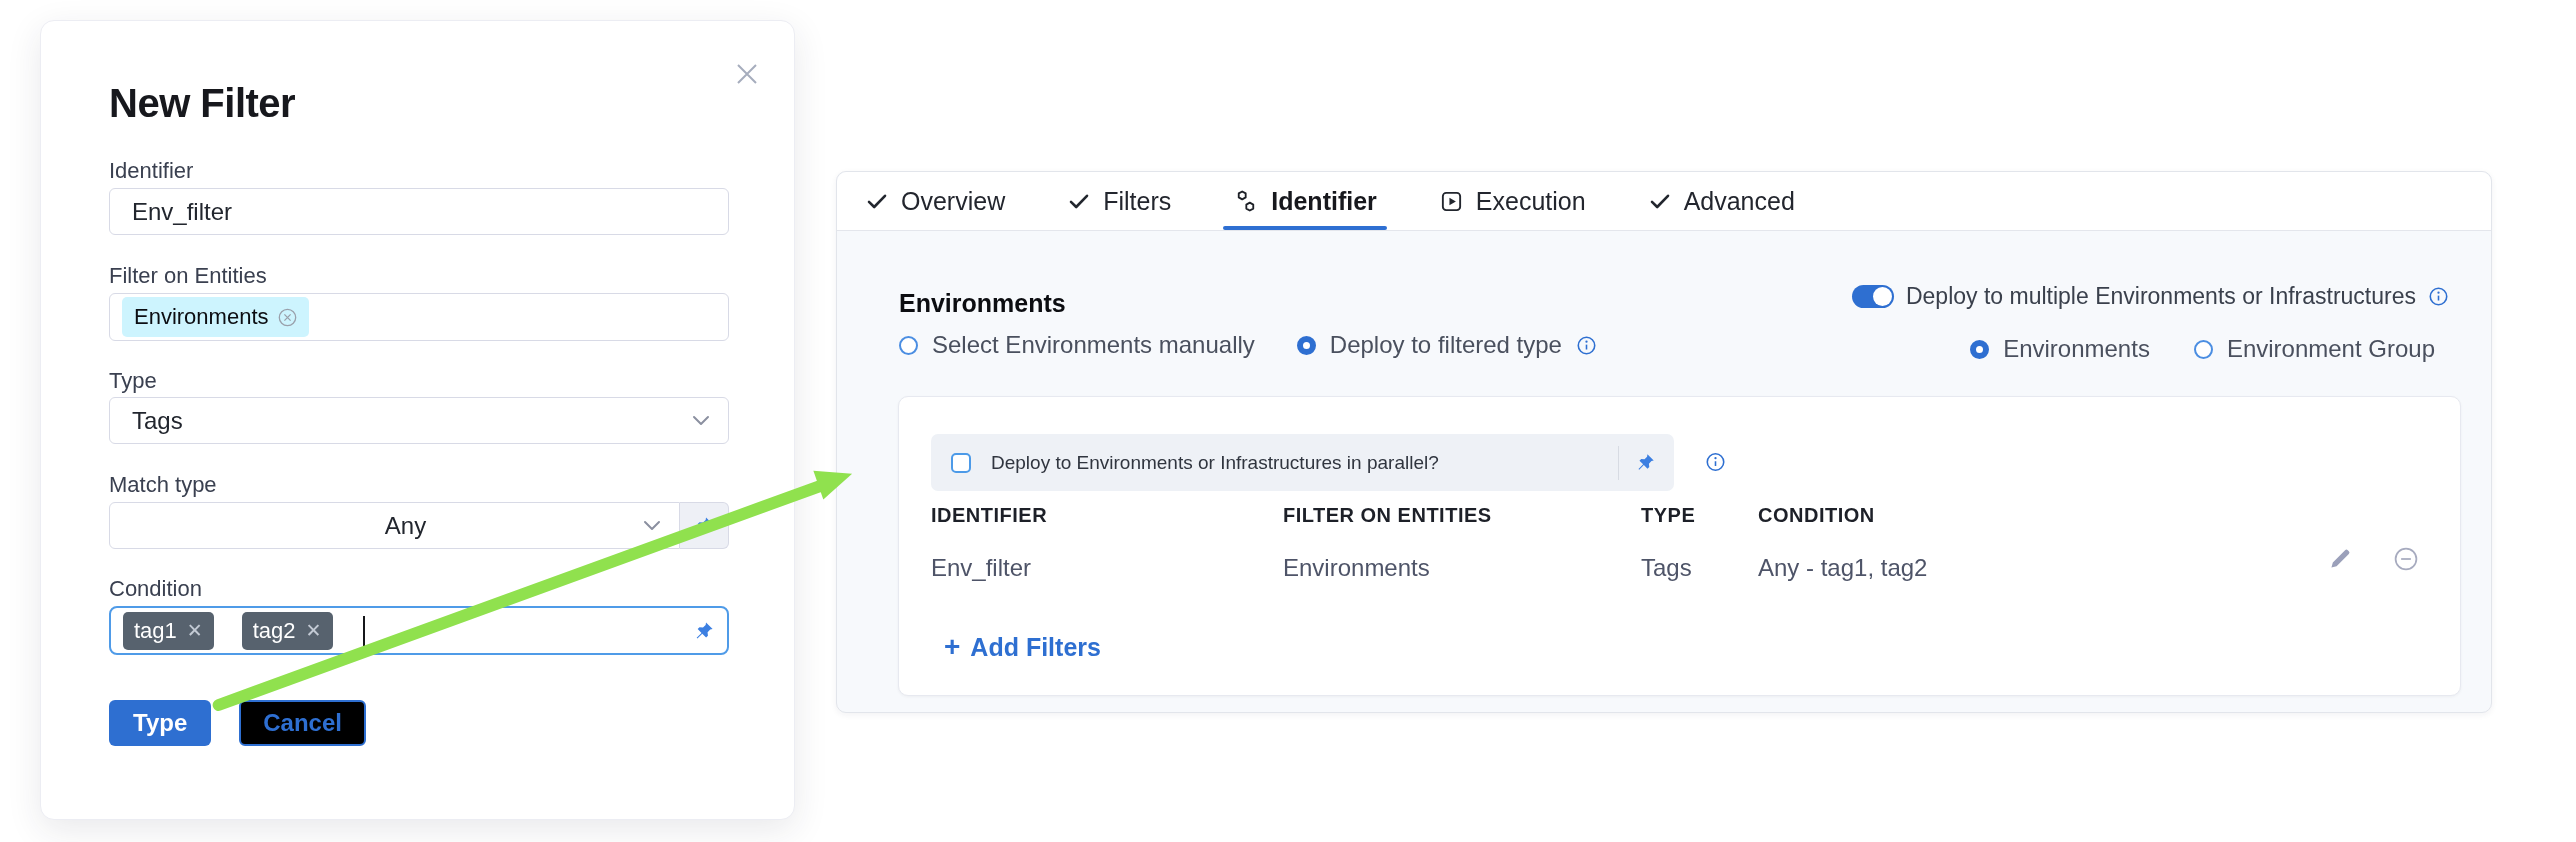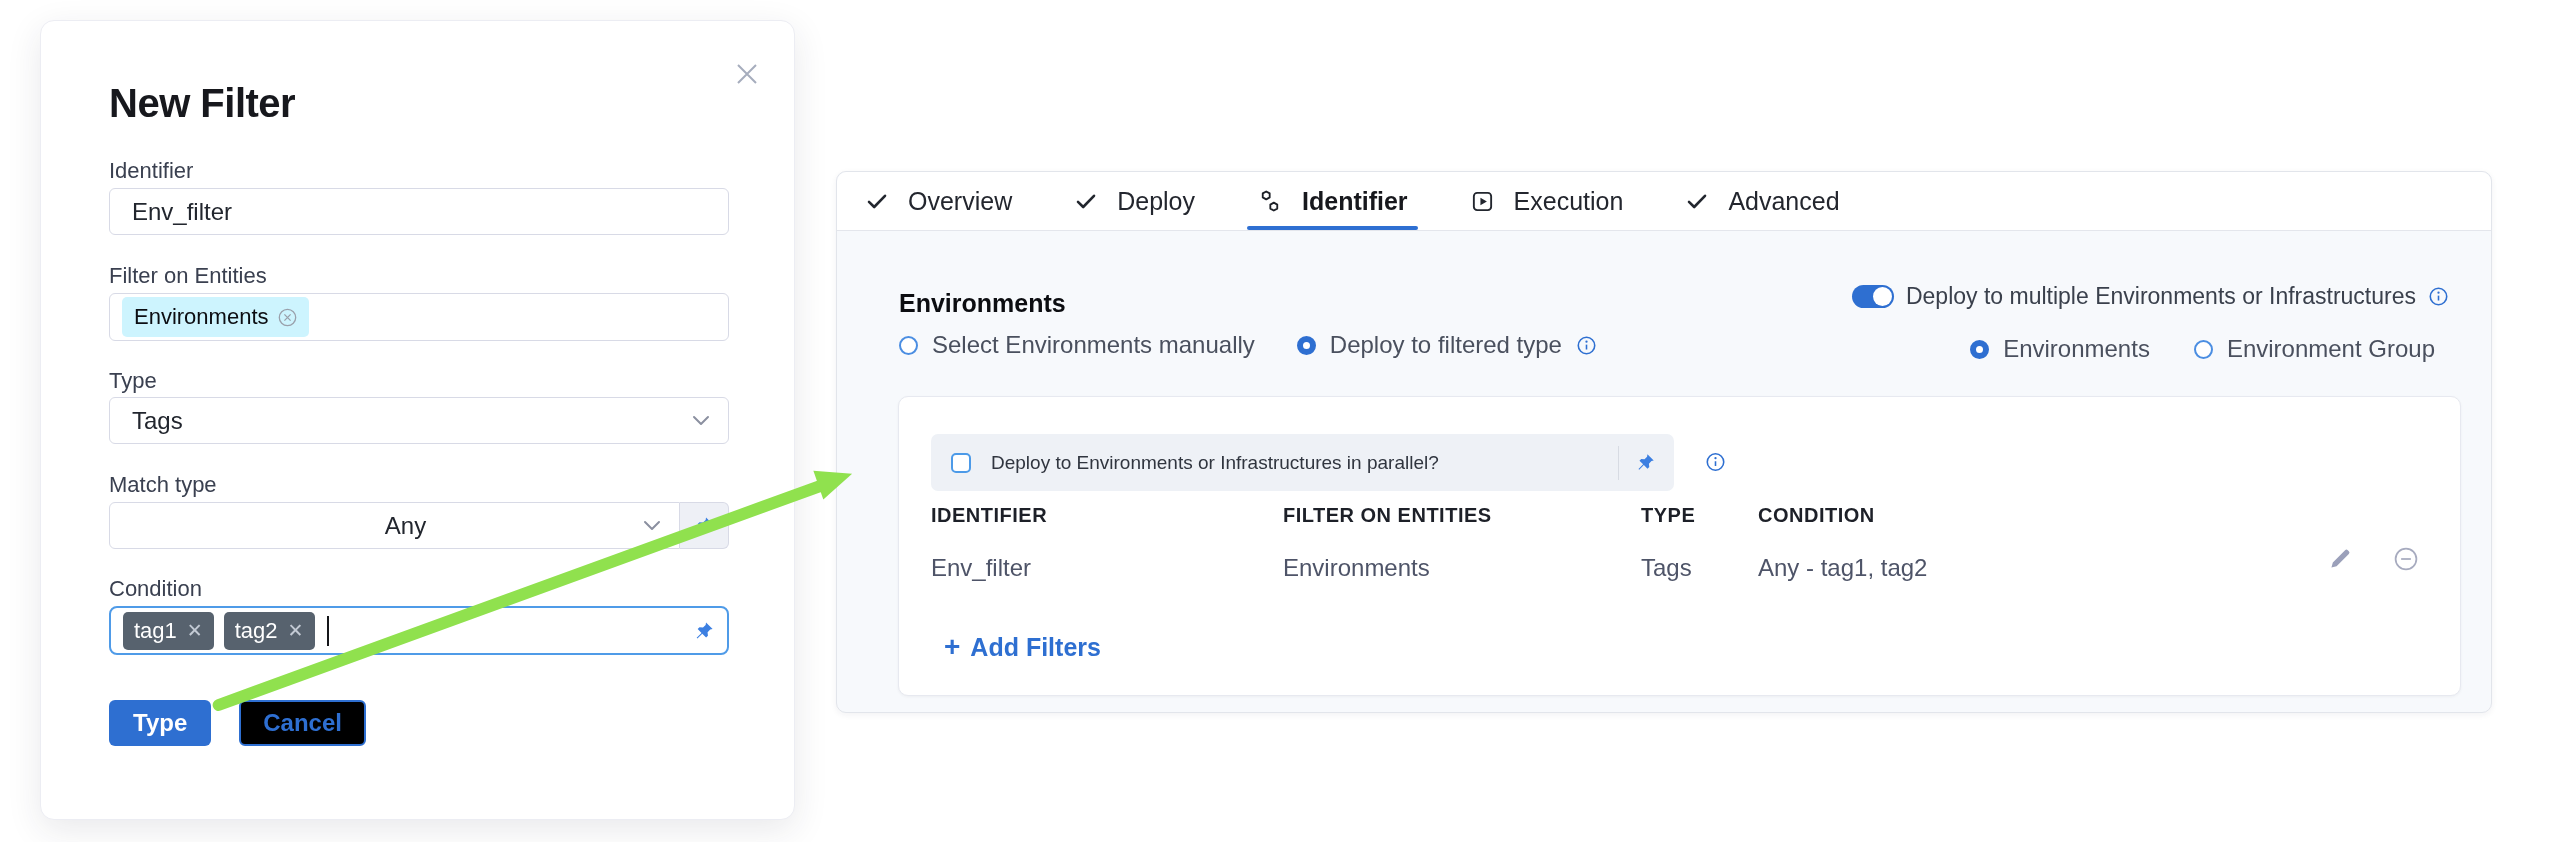--- a/index.html
+++ b/index.html
@@ -24,21 +24,21 @@
                background:#cdf4fe; border-radius:5px; padding:7px 12px;
                font-size:22px; color:#0c0d12; }
 
   .match-row { position:absolute; left:68px; width:620px; height:47px; display:flex; }
   .match-select { width:571px; height:47px; border:1px solid #d8dae6;
                   border-radius:6px 0 0 6px; position:relative; display:flex; align-items:center; background:#fff;justify-content:center; }
   .pin-seg { width:49px; height:47px; background:#eef0f6; border:1px solid #d8dae6; border-left:none;
              border-radius:0 6px 6px 0; display:flex; align-items:center; justify-content:center; cursor:pointer; }
 
   .cond-box { position:absolute; left:68px; width:620px; height:49px; background:#fff;
-              border:2px solid #4f9be8; border-radius:8px; display:flex; align-items:center; padding:0 12px; }
+              border:2px solid #4f9be8; border-radius:8px; display:flex; align-items:center; padding:0 12px;gap:18px; }
   .chip-dark { display:flex; align-items:center; gap:10px; background:#57626e; border-radius:5px;
                padding:6px 11px; font-size:22px; color:#ffffff; margin-right:10px; }
   .chip-x { color:#c3cad4; font-size:19px; line-height:1; cursor:pointer; }
   .caret { width:2px; height:30px; background:#15161a; margin-left:2px; }
   .cond-pin { margin-left:auto; display:flex; align-items:center; cursor:pointer; }
 
   .btn-row { position:absolute; left:68px; top:679px; display:flex; gap:28px; }
   .btn-save { min-width:99px; height:46px; background:#2e6fd1; color:#fff; border:none;
               border-radius:6px; font-size:24px; font-weight:700; padding:0 24px;
               font-family:"Liberation Sans",sans-serif; cursor:pointer; }
@@ -50,21 +50,21 @@
   .arrow-layer { position:absolute; left:0; top:0; width:2576px; height:842px;
                  z-index:50; pointer-events:none; }
 
   
   .panel { position:absolute; left:836px; top:171px; width:1656px; height:542px;
            background:#f7f9fc; border:1px solid #e2e5eb; border-radius:10px;
            box-shadow:0 2px 6px rgba(40,41,61,.06); }
   .tabbar { position:absolute; left:0; top:0; right:0; height:59px; background:#fff;
             border-bottom:1px solid #e4e6ec; border-radius:10px 10px 0 0;
             display:flex; align-items:stretch; padding-left:28px; gap:62px; }
-  .tab { position:relative; display:flex; align-items:center; gap:19px; font-size:25px;
+  .tab { position:relative; display:flex; align-items:center; gap:12px; font-size:25px;
          color:#23262e; cursor:pointer; }
   .tab.active { font-weight:700; color:#17181d; }
   .tab.active::after { content:""; position:absolute; left:-10px; right:-10px; bottom:0;
                        height:4px; background:#2e6fd2; border-radius:2px; }
 
   .env-heading { position:absolute; left:62px; top:117px; font-size:25px; font-weight:700; color:#0c0d11; }
   .radio-row { position:absolute; left:62px; top:159px; display:flex; align-items:center; gap:42px; }
   .radio-item { display:flex; align-items:center; gap:14px; font-size:24px; color:#4a505e; cursor:pointer; }
   .radio { width:19px; height:19px; border-radius:50%; border:2px solid #4b8ee2; background:#fff; flex:0 0 auto; }
   .radio.sel { border:6px solid #2e6fd1; }
@@ -182,21 +182,21 @@
     <div class="tab">
       <svg width="24" height="24" viewBox="0 0 24 24">
           <path d="M4 12.8l5.2 5.2L20 6.8" fill="none" stroke="#22262e" stroke-width="2.6" stroke-linecap="round" stroke-linejoin="round"></path>
         </svg>
       <span>Overview</span>
     </div>
     <div class="tab">
       <svg width="24" height="24" viewBox="0 0 24 24">
           <path d="M4 12.8l5.2 5.2L20 6.8" fill="none" stroke="#22262e" stroke-width="2.6" stroke-linecap="round" stroke-linejoin="round"></path>
         </svg>
-      <span>Deploy</span>
+      <span>Filters</span>
     </div>
     <div class="tab active">
       <svg width="26" height="26" viewBox="0 0 24 24">
         <path d="M8.5 3.2l3.2 1.8v3.7L8.5 10.5 5.3 8.7V5z" fill="none" stroke="#1d2027" stroke-width="1.7" stroke-linejoin="round"></path>
         <path d="M15.5 13.5l3.2 1.8V19l-3.2 1.8L12.3 19v-3.7z" fill="none" stroke="#1d2027" stroke-width="1.7" stroke-linejoin="round"></path>
       </svg>
       <span>Identifier</span>
     </div>
     <div class="tab">
       <svg width="25" height="25" viewBox="0 0 24 24">

